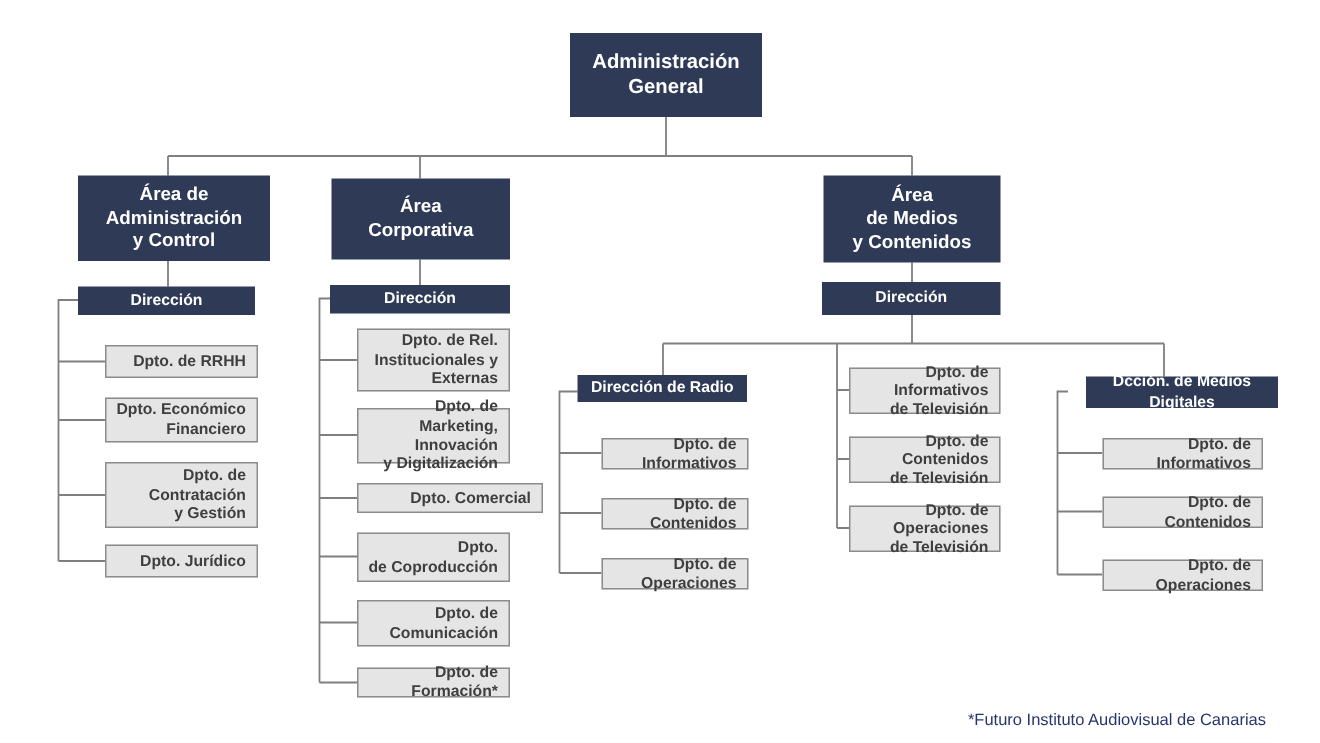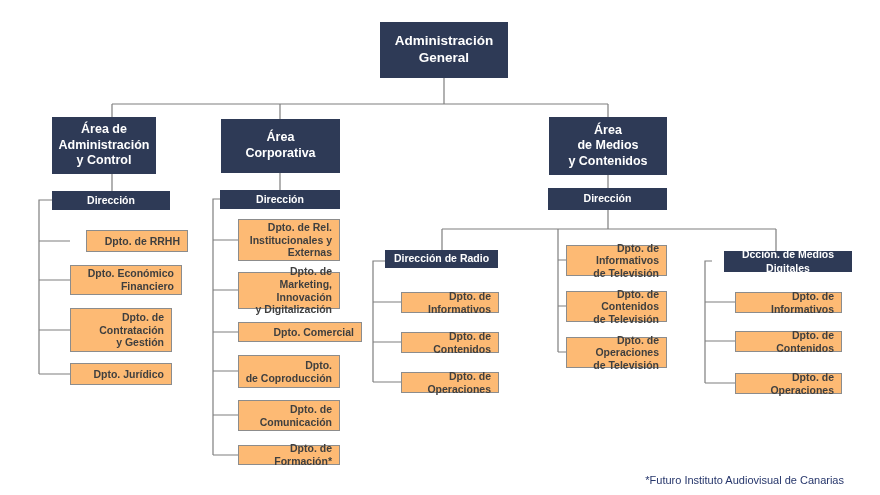--- a/index.html
+++ b/index.html
@@ -19,21 +19,21 @@
   .connector-svg{position:absolute;left:0;top:0;z-index:0;}
   .box{
     position:absolute;display:flex;align-items:center;box-sizing:border-box;
     white-space:pre-line;z-index:1;font-weight:bold;
   }
   .navy{
     background:var(--navy);color:#ffffff;justify-content:center;
     text-align:center;line-height:1.25;
   }
   .white{
-    background:#fdba74;border:1px solid var(--border);color:var(--text);
+    background:#e5e5e5;border:1px solid var(--border);color:var(--text);
     justify-content:flex-end;text-align:right;padding-right:7px;
     line-height:1.2;font-size:10.5px;
   }
   .root-size{font-size:13.5px;}
   .area-size{font-size:12.5px;}
   .bar-size{font-size:10.5px;}
   .footnote{
     position:absolute;top:474px;right:36px;z-index:1;
     font-size:11px;color:var(--footnote);font-weight:400;
   }
@@ -52,35 +52,35 @@
       M608 210 V229 M442 229 H776 M442 229 V250 M776 229 V251 M558 229 V352
       M385 261 H373 V382 M373 302 H401 M373 342 H401 M373 382 H401
       M558 260 H566 M558 306 H566 M558 352 H566
       M712 261 H705 V383 M705 302 H735 M705 341 H735 M705 383 H735
     "></path>
   </svg>
 
   <div class="box navy root-size" style="left:380px;top:22px;width:128px;height:56px;">Administración
 General</div>
 
-  <div class="box navy area-size" style="left:52px;top:117px;width:104px;height:57px;">Área de
+  <div class="box navy area-size" style="left:52px;top:117px;width:128px;height:57px;">Área de
 Administración
 y Control</div>
   <div class="box navy area-size" style="left:221px;top:119px;width:119px;height:54px;">Área
 Corporativa</div>
   <div class="box navy area-size" style="left:549px;top:117px;width:118px;height:58px;">Área
 de Medios
 y Contenidos</div>
 
   <div class="box navy bar-size" style="left:52px;top:191px;width:118px;height:19px;">Dirección</div>
   <div class="box navy bar-size" style="left:220px;top:190px;width:120px;height:19px;">Dirección</div>
   <div class="box navy bar-size" style="left:548px;top:188px;width:119px;height:22px;">Dirección</div>
 
-  <div class="box white" style="left:86px;top:230px;width:102px;height:22px;">Dpto. de RRHH</div>
-  <div class="box white" style="left:70px;top:265px;width:112px;height:30px;">Dpto. Económico
+  <div class="box white" style="left:70px;top:230px;width:102px;height:22px;">Dpto. de RRHH</div>
+  <div class="box white" style="left:70px;top:265px;width:102px;height:30px;">Dpto. Económico
 Financiero</div>
   <div class="box white" style="left:70px;top:308px;width:102px;height:44px;">Dpto. de
 Contratación
 y Gestión</div>
   <div class="box white" style="left:70px;top:363px;width:102px;height:22px;">Dpto. Jurídico</div>
 
   <div class="box white" style="left:238px;top:219px;width:102px;height:42px;">Dpto. de Rel.
 Institucionales y
 Externas</div>
   <div class="box white" style="left:238px;top:272px;width:102px;height:37px;">Dpto. de Marketing,

